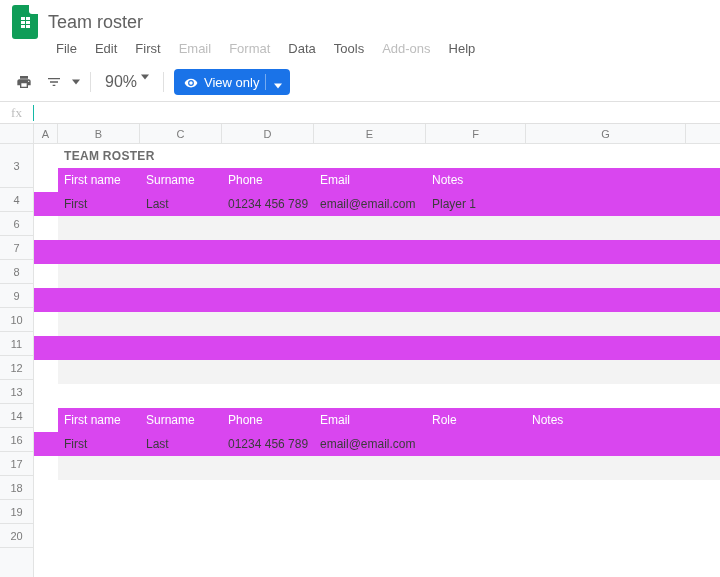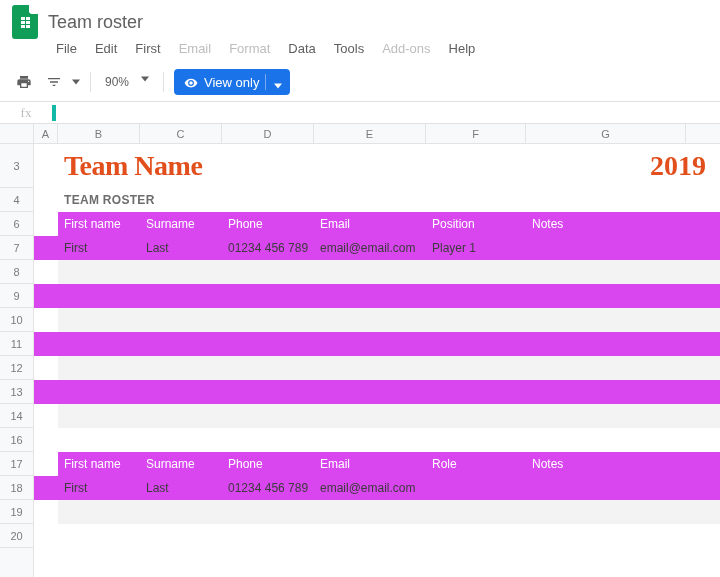--- a/index.html
+++ b/index.html
@@ -15,28 +15,28 @@
 
     
     .menubar{display:flex;align-items:center;padding:4px 12px 6px 48px;gap:2px;height:26px}
     .menuitem{font-size:13px;color:#5f5f5f;padding:2px 8px;cursor:pointer;border-radius:3px}
     .menuitem.dim{color:#bdbdbd}
 
     
     .toolbar{display:flex;align-items:center;padding:6px 12px;border-bottom:1px solid #e0e0e0;height:40px;gap:6px}
     .tool-btn{width:24px;height:24px;display:flex;align-items:center;justify-content:center;cursor:pointer;border-radius:3px;color:#5f5f5f}
     .tool-sep{width:1px;height:20px;background:#e0e0e0;margin:0 4px}
-    .zoom{font-size:12px;color:#5f5f5f;padding:0 4px;display:flex;align-items:flex-start;gap:12px;cursor:pointer}
+    .zoom{font-size:16px;color:#5f5f5f;padding:0 4px;display:flex;align-items:flex-start;gap:4px;cursor:pointer}
     .view-only{display:flex;align-items:flex-end;background:#1a73e8;color:#fff;font-size:13px;font-weight:500;border-radius:4px;padding:5px 8px 5px 10px;gap:6px;cursor:pointer}
     .eye{width:14px;height:14px}
     .caret{width:8px;height:8px;margin-left:2px}
 
     
     .formula-bar{display:flex;align-items:center;border-bottom:1px solid #e0e0e0;height:22px;font-size:13px;color:#bdbdbd}
-    .fx{font-family:Georgia,serif;width:56px;text-align:center;border-right:4px solid #14b8a6}
+    .fx{font-family:Georgia,serif;width:34px;text-align:center;border-right:1px solid #14b8a6}
     .formula-in{flex:1;padding:0 6px}
 
     
     .grid{display:flex;height:calc(577px - 36px - 26px - 40px - 22px);overflow:hidden;background:#fff}
     .row-heads{flex-shrink:0;width:34px;background:#f8f9fa;border-right:1px solid #e2e3e3}
     .col-heads{height:20px;display:flex;background:#f8f9fa;border-bottom:1px solid #e2e3e3}
     .ch-corner{width:34px;height:20px;background:#f8f9fa;border-right:1px solid #e2e3e3;border-bottom:1px solid #e2e3e3}
     .ch{border-right:1px solid #e2e3e3;color:#7b7b7b;font-size:11px;display:flex;align-items:center;justify-content:center}
     .cw-A{width:24px}.cw-B{width:82px}.cw-C{width:82px}.cw-D{width:92px}.cw-E{width:112px}.cw-F{width:100px}.cw-G{width:160px}
     .rh{height:24px;border-bottom:1px solid #e2e3e3;color:#7b7b7b;font-size:11px;display:flex;align-items:center;justify-content:center}
@@ -152,38 +152,32 @@
       <div class="ch cw-B">B</div>
       <div class="ch cw-C">C</div>
       <div class="ch cw-D">D</div>
       <div class="ch cw-E">E</div>
       <div class="ch cw-F">F</div>
       <div class="ch cw-G">G</div>
     </div>
 
     <div class="cells">
 
-      <div class="row tall title-row">
-        <div class="cell cw-A"></div>
-        <div class="cell team-title" style="width:276px">Team Name</div>
-        <div class="cell year-title" style="width:372px;padding-right:14px">2019</div>
-      </div>
 
       <div class="row">
         <div class="cell cw-A"></div>
         <div class="cell section-head" style="width:200px">TEAM ROSTER</div>
       </div>
 
       <div class="row hdr-row">
         <div class="cell cw-A" style="background:#fff"></div>
         <div class="cell cw-B">First name</div>
         <div class="cell cw-C">Surname</div>
         <div class="cell cw-D">Phone</div>
         <div class="cell cw-E">Email</div>
-        <div class="cell cw-F">Position</div>
         <div class="cell cw-G">Notes</div>
       </div>
 
       <div class="row stripeA">
         <div class="cell cw-A"></div>
         <div class="cell cw-B">First</div>
         <div class="cell cw-C">Last</div>
         <div class="cell cw-D">01234 456 789</div>
         <div class="cell cw-E">email@email.com</div>
         <div class="cell cw-F">Player 1</div>

